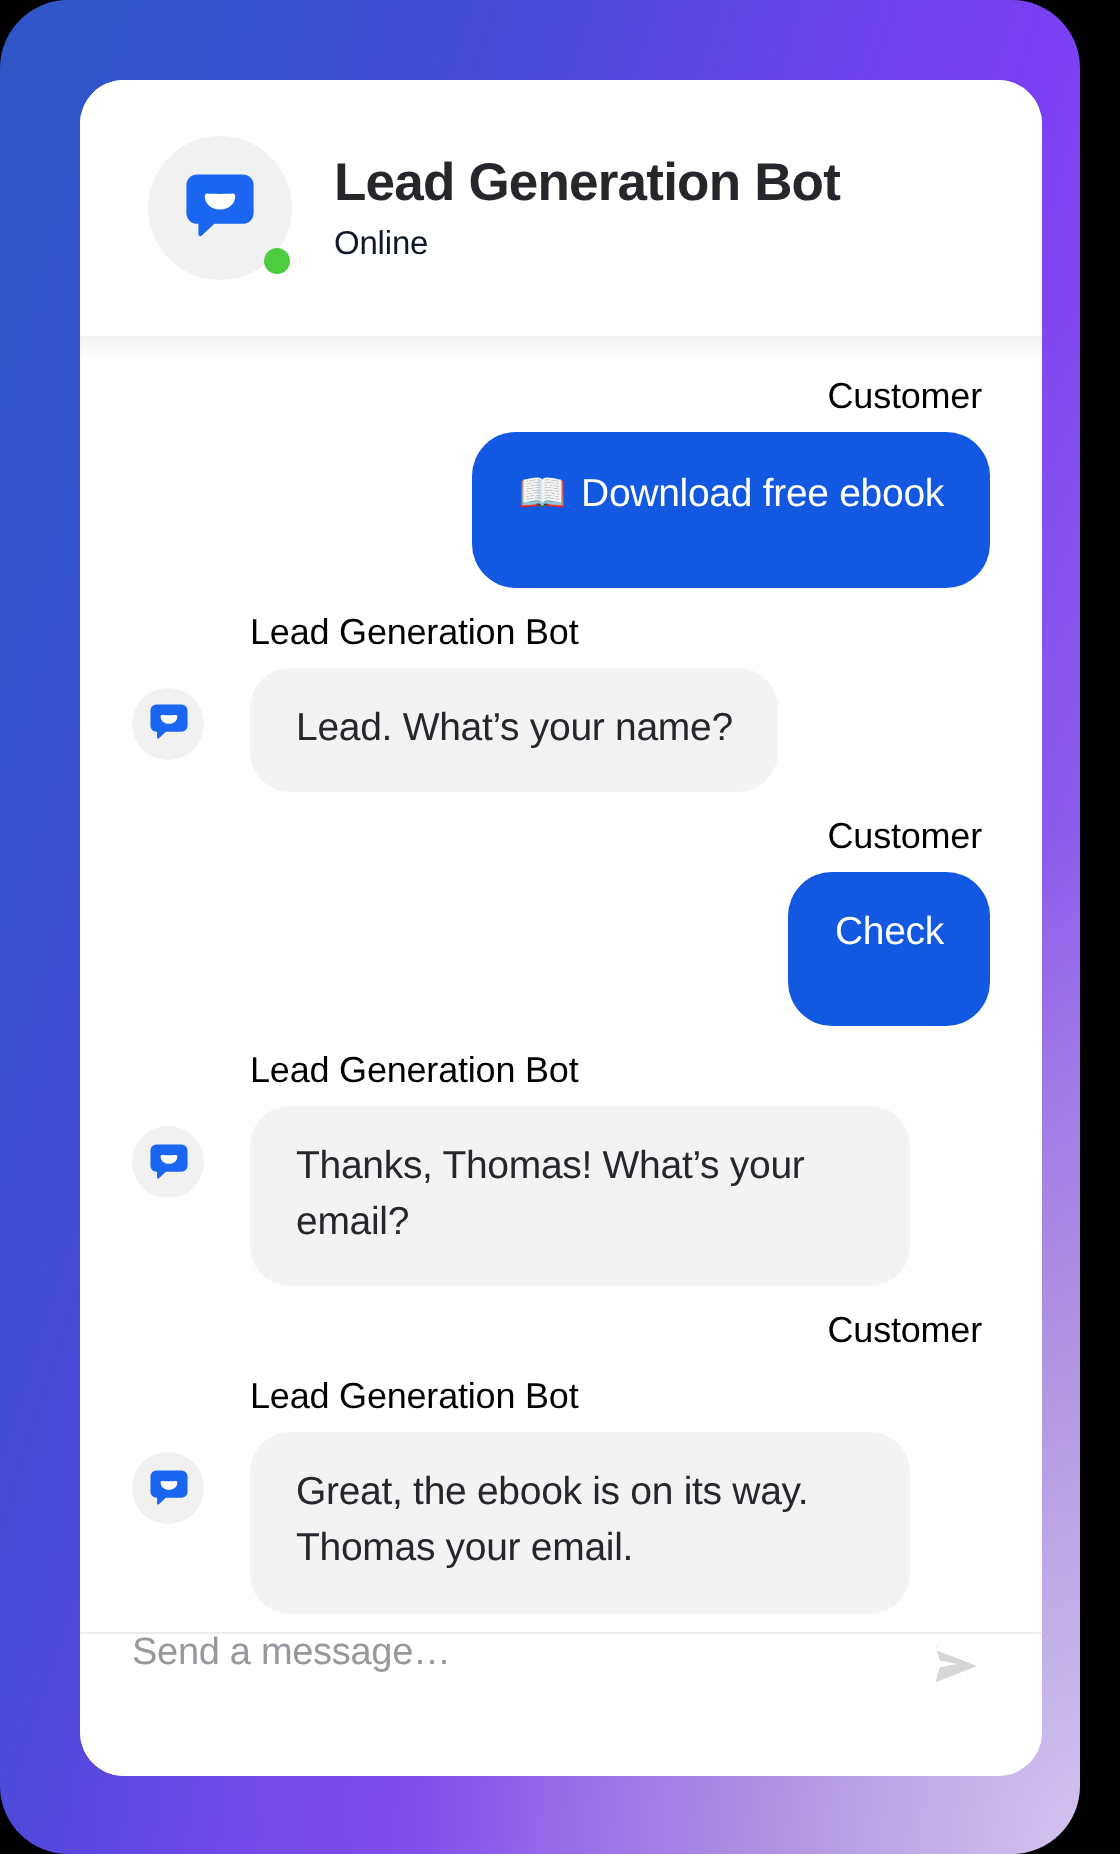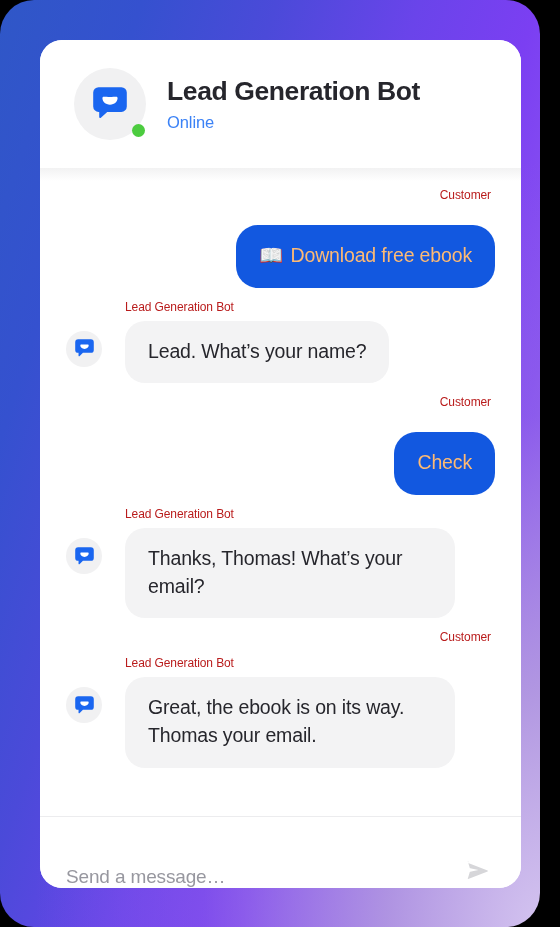--- a/index.html
+++ b/index.html
@@ -101,37 +101,37 @@
   .bot-title {
     font-size: 26.5px;
     font-weight: bold;
     color: #26262c;
     letter-spacing: -0.4px;
     line-height: 1.15;
   }
   .bot-status {
     margin-top: 6px;
     font-size: 16.5px;
-    color: #3b82f6;
+    color: #0f172a;
     letter-spacing: -0.1px;
   }
 
   
   .messages {
     flex: 1 1 auto;
     padding: 20px 26px 10px 26px;
     overflow: hidden;
     background: #fff;
   }
 
   .msg-row { margin-bottom: 12px; }
 
   .speaker {
-    font-size: 12px;
-    color: #b91c1c;
+    font-size: 18px;
+    color: #000000;
     letter-spacing: -0.1px;
     margin-bottom: 7px;
   }
   .msg-row.bot .speaker { margin-left: 59px; }
   .msg-row.customer .speaker { text-align: right; margin-right: 4px; }
 
   .bubble-line { display: flex; align-items: flex-start; }
   .msg-row.customer .bubble-line { justify-content: flex-end; }
 
   .mini-avatar {
@@ -158,38 +158,37 @@
 
   .bubble.bot {
     background: #f3f3f4;
     color: #26262c;
     border-radius: 20px;
     padding: 17px 23px 18px 23px;
   }
 
   .bubble.customer {
     background: #1258e0;
-    color: #fdba74;
+    color: #ffffff;
     border-radius: 22px;
-    padding: 17px 23px 18px 23px;
-    margin-top: 16px;
+    padding: 17px 23px 32px 23px;
   }
 
   .bubble .emoji {
     margin-right: 7px;
     font-family: "DejaVu Sans", sans-serif;
   }
 
   
   .composer {
     position: relative;
     flex: 0 0 72px;
     height: 72px;
     display: flex;
-    align-items: flex-end;
+    align-items: flex-start;
     padding: 0 26px 0 26px;
     background: #fff;
   }
   .composer::before {
     content: "";
     position: absolute;
     left: 0; right: 0; top: 0;
     height: 1px;
     background: #ececee;
   }

